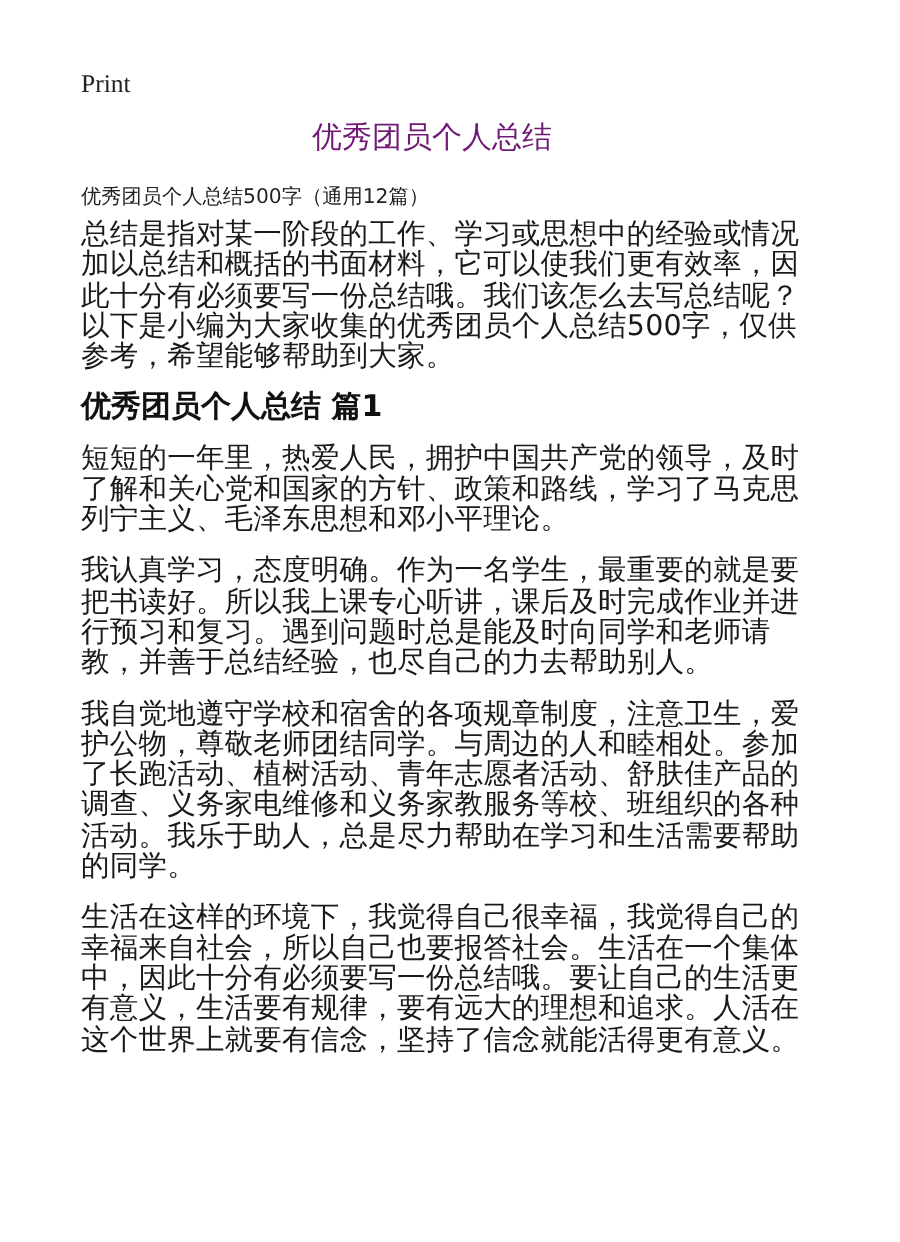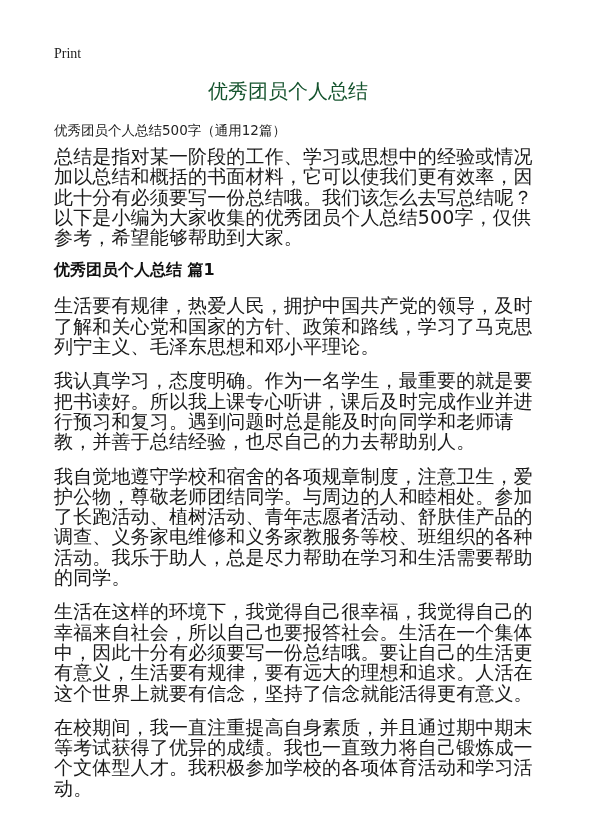--- a/index.html
+++ b/index.html
@@ -2,55 +2,54 @@
 <html><head>
 <meta charset="utf-8">
 <style>
   html, body { margin: 0; padding: 0; background: #ffffff; }
   body {
     width: 600px; height: 828px; overflow: hidden; position: relative;
     font-family: "DejaVu Sans", sans-serif; color: #111;
   }
   .print-link {
     position: absolute; left: 54px; top: 46px;
-    font-family: "Liberation Serif", serif; font-size: 14px; color: #222;
+    font-family: "Liberation Serif", serif; font-size: 17px; color: #222;
     text-decoration: none; cursor: pointer;
   }
   .doc-title {
     position: absolute; left: 0; width: 576px; top: 78px;
-    text-align: center; font-size: 20px; font-weight: normal; margin: 0; color: #14532d;
+    text-align: center; font-size: 20px; font-weight: normal; margin: 0; color: #701a75;
   }
   .subtitle {
     position: absolute; left: 54px; top: 122px;
     font-size: 13.5px; margin: 0; color: #222;
   }
   .content {
     position: absolute; left: 54px; top: 146px; width: 496px;
   }
   .content p {
     margin: 0 0 14px 0; font-size: 19px; line-height: 20.3px; color: #1a1a1a;
     letter-spacing: 0.15px;
   }
   .content h2 {
-    margin: 0 0 15px 0; font-size: 16px; font-weight: bold; line-height: 20px; color: #111;
+    margin: 0 0 15px 0; font-size: 20px; font-weight: bold; line-height: 20px; color: #111;
   }
   .content p.intro { margin-bottom: 13px; }
 </style>
 </head>
 <body>
 
 <a class="print-link">Print</a>
 
 <h1 class="doc-title">优秀团员个人总结</h1>
 
 <div class="subtitle">优秀团员个人总结500字（通用12篇）</div>
 
 <div class="content">
   <p class="intro">总结是指对某一阶段的工作、学习或思想中的经验或情况加以总结和概括的书面材料，它可以使我们更有效率，因此十分有必须要写一份总结哦。我们该怎么去写总结呢？以下是小编为大家收集的优秀团员个人总结500字，仅供参考，希望能够帮助到大家。</p>
 
   <h2>优秀团员个人总结 篇1</h2>
-  <p>生活要有规律，热爱人民，拥护中国共产党的领导，及时了解和关心党和国家的方针、政策和路线，学习了马克思列宁主义、毛泽东思想和邓小平理论。</p>
+  <p>短短的一年里，热爱人民，拥护中国共产党的领导，及时了解和关心党和国家的方针、政策和路线，学习了马克思列宁主义、毛泽东思想和邓小平理论。</p>
   <p>我认真学习，态度明确。作为一名学生，最重要的就是要把书读好。所以我上课专心听讲，课后及时完成作业并进行预习和复习。遇到问题时总是能及时向同学和老师请教，并善于总结经验，也尽自己的力去帮助别人。</p>
   <p>我自觉地遵守学校和宿舍的各项规章制度，注意卫生，爱护公物，尊敬老师团结同学。与周边的人和睦相处。参加了长跑活动、植树活动、青年志愿者活动、舒肤佳产品的调查、义务家电维修和义务家教服务等校、班组织的各种活动。我乐于助人，总是尽力帮助在学习和生活需要帮助的同学。</p>
   <p>生活在这样的环境下，我觉得自己很幸福，我觉得自己的幸福来自社会，所以自己也要报答社会。生活在一个集体中，因此十分有必须要写一份总结哦。要让自己的生活更有意义，生活要有规律，要有远大的理想和追求。人活在这个世界上就要有信念，坚持了信念就能活得更有意义。</p>
 
-  <p>在校期间，我一直注重提高自身素质，并且通过期中期末等考试获得了优异的成绩。我也一直致力将自己锻炼成一个文体型人才。我积极参加学校的各项体育活动和学习活动。</p>
 </div>
 
 </body></html>

